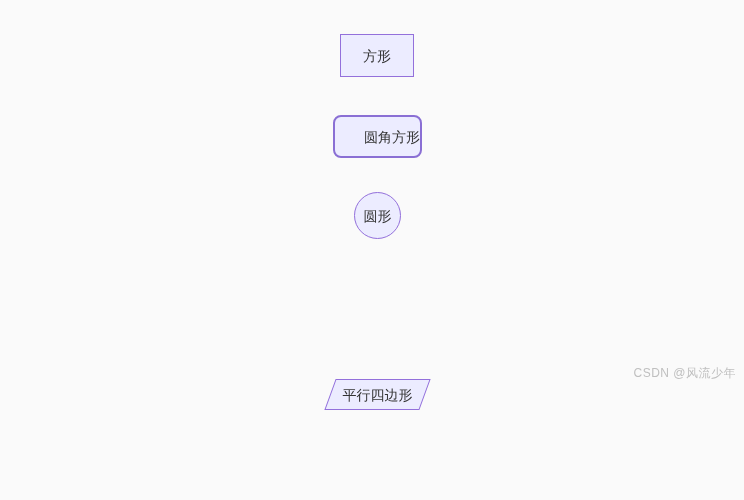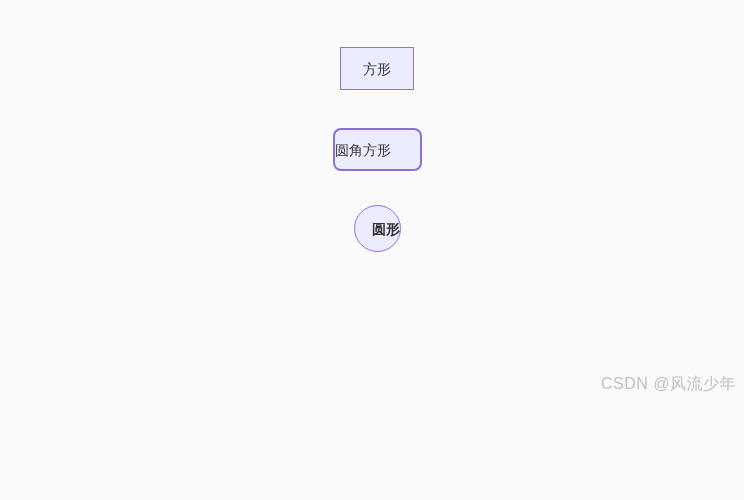--- a/index.html
+++ b/index.html
@@ -31,32 +31,32 @@
   }
 
   
   .node-rounded {
     position: absolute;
     left: 333px; top: 111px;
     width: 89px; height: 43px;
     background: #ECECFF;
     border: 2px solid #8a6fd4;
     border-radius: 8px;
-    display: flex; align-items: center; justify-content: flex-start;
+    display: flex; align-items: center; justify-content: flex-end;
   }
 
   
   .node-circle {
     position: absolute;
     left: 354px; top: 188px;
     width: 47px; height: 47px;
     background: #ECECFF;
     border: 1px solid #9370DB;
     border-radius: 50%;
-    display: flex; align-items: center; justify-content: flex-end; font-weight: bold;
+    display: flex; align-items: center; justify-content: center;
   }
 
   
   .node-diamond {
     position: absolute;
     left: 350px; top: 273px;
     width: 54px; height: 54px;
   }
   .diamond-bg {
     position: absolute;
@@ -97,40 +97,46 @@
     background: #ECECFF;
     border: 1px solid #9370DB;
     transform: skewX(20deg);
   }
 
   
   .watermark {
     position: absolute;
     right: 8px;
     bottom: 6px;
-    font-size: 16px;
+    font-size: 12px;
     color: #bfbfbf;
     letter-spacing: 0.5px;
   }
 </style>
 </head>
 <body>
 
-<div class="canvas" style="position:absolute;left:0;top:17px;width:744px;height:384px;padding-left:33px;">
+<div class="canvas" style="position:absolute;left:0;top:4px;width:744px;height:384px;padding-left:33px;">
 
   <div class="node-rect">
     <span class="node-label">方形</span>
   </div>
 
   <div class="node-rounded">
     <span class="node-label">圆角方形</span>
   </div>
 
   <div class="node-circle">
     <span class="node-label">圆形</span>
   </div>
 
 
+  <div class="node-para">
+    <div class="para-bg"></div>
+    <div class="center-label">
+      <span class="node-label">平行四边形</span>
+    </div>
+  </div>
 
 
   <div class="watermark">CSDN @风流少年</div>
 
 </div>
 
 </body></html>

